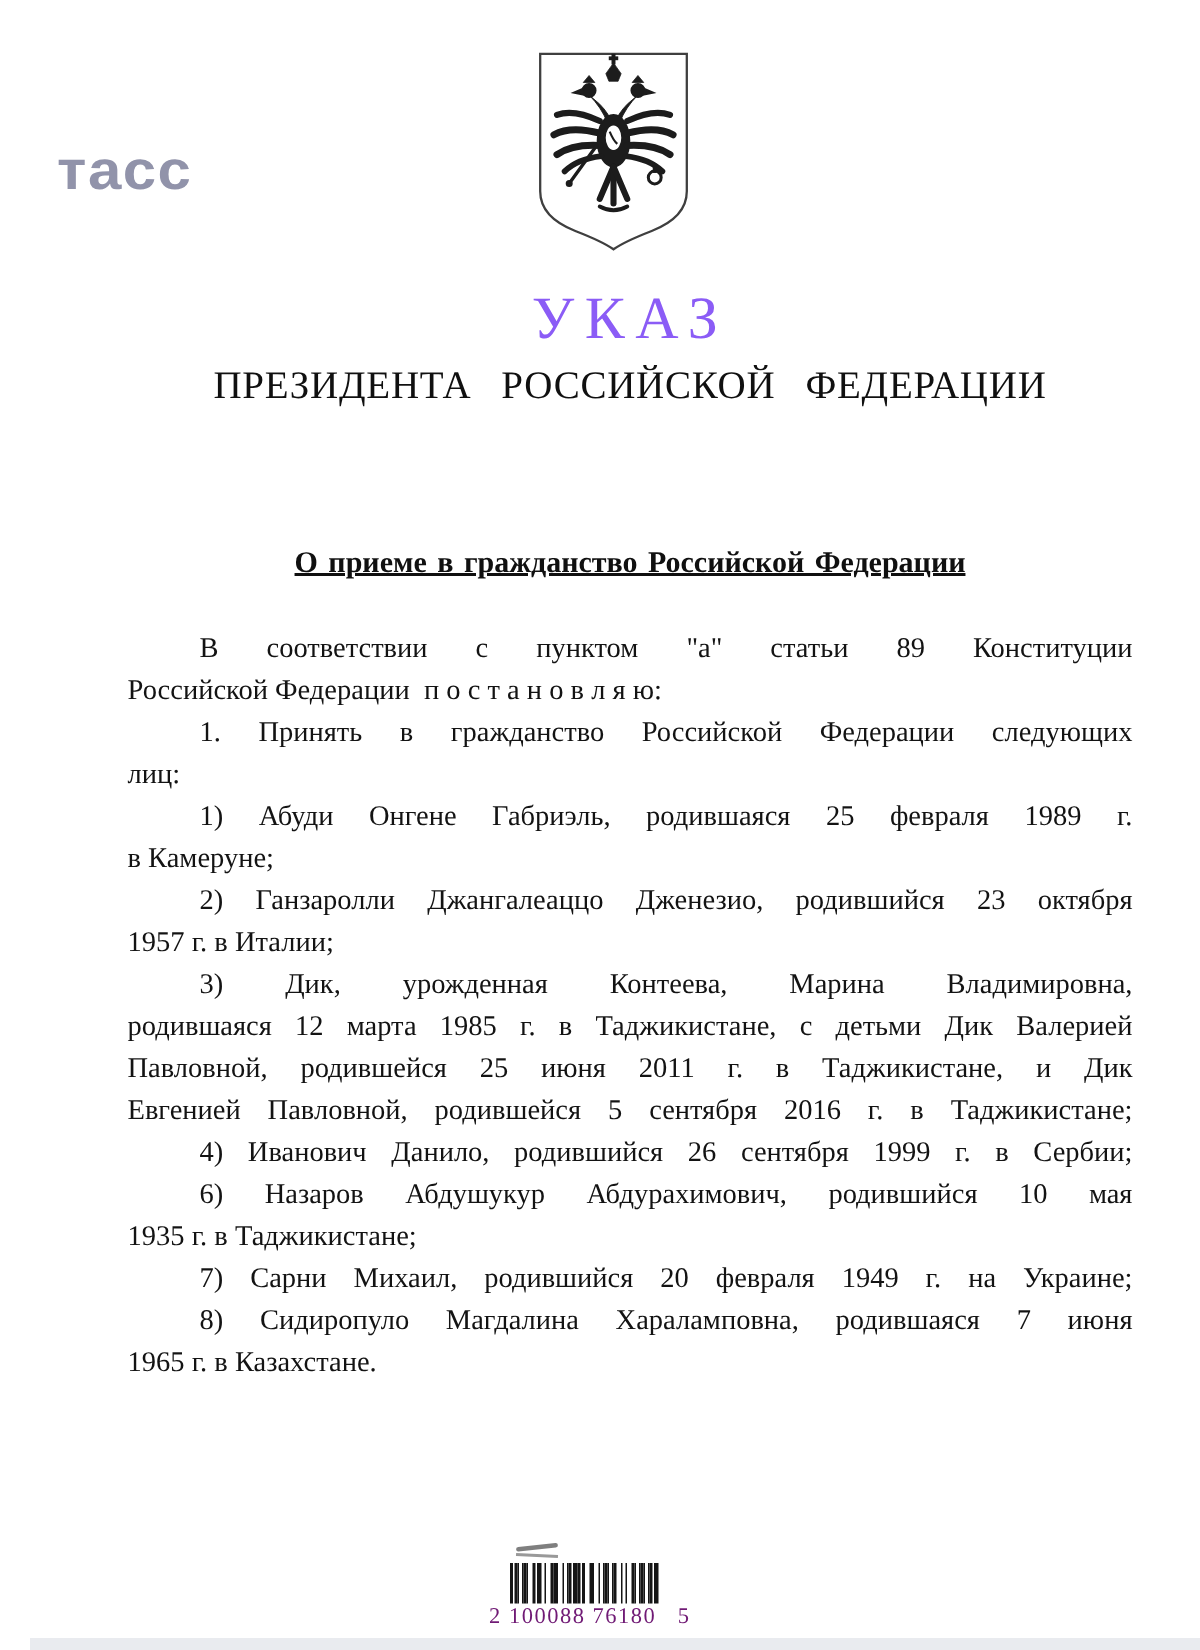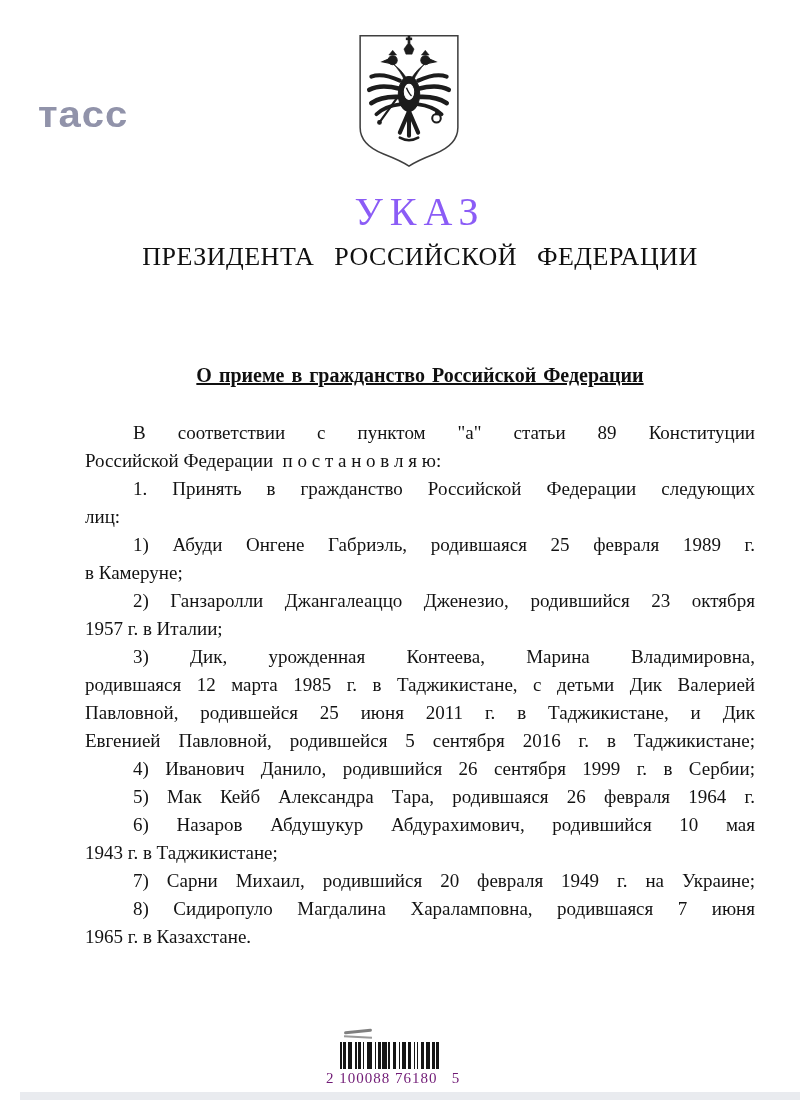--- a/index.html
+++ b/index.html
@@ -120,23 +120,22 @@
       <div class="line">лиц:</div>
       <div class="line indent justify">1) Абуди Онгене Габриэль, родившаяся 25 февраля 1989 г.</div>
       <div class="line">в Камеруне;</div>
       <div class="line indent justify">2) Ганзаролли Джангалеаццо Дженезио, родившийся 23 октября</div>
       <div class="line">1957 г. в Италии;</div>
       <div class="line indent justify">3) Дик, урожденная Контеева, Марина Владимировна,</div>
       <div class="line justify">родившаяся 12 марта 1985 г. в Таджикистане, с детьми Дик Валерией</div>
       <div class="line justify">Павловной, родившейся 25 июня 2011 г. в Таджикистане, и Дик</div>
       <div class="line justify">Евгенией Павловной, родившейся 5 сентября 2016 г. в Таджикистане;</div>
       <div class="line indent justify">4) Иванович Данило, родившийся 26 сентября 1999 г. в Сербии;</div>
-      <div class="line indent justify">5) Мак Кейб Александра Тара, родившаяся 26 февраля 1964 г.</div>
       <div class="line indent justify">6) Назаров Абдушукур Абдурахимович, родившийся 10 мая</div>
-      <div class="line">1943 г. в Таджикистане;</div>
+      <div class="line">1935 г. в Таджикистане;</div>
       <div class="line indent justify">7) Сарни Михаил, родившийся 20 февраля 1949 г. на Украине;</div>
       <div class="line indent justify">8) Сидиропуло Магдалина Хараламповна, родившаяся 7 июня</div>
       <div class="line">1965 г. в Казахстане.</div>
     </div>
 
   <div class="barcode">
     <div class="barcode-smudge"></div>
     <div class="barcode-bars">
         <span class="bar on"></span>
         <span class="bar"></span>

